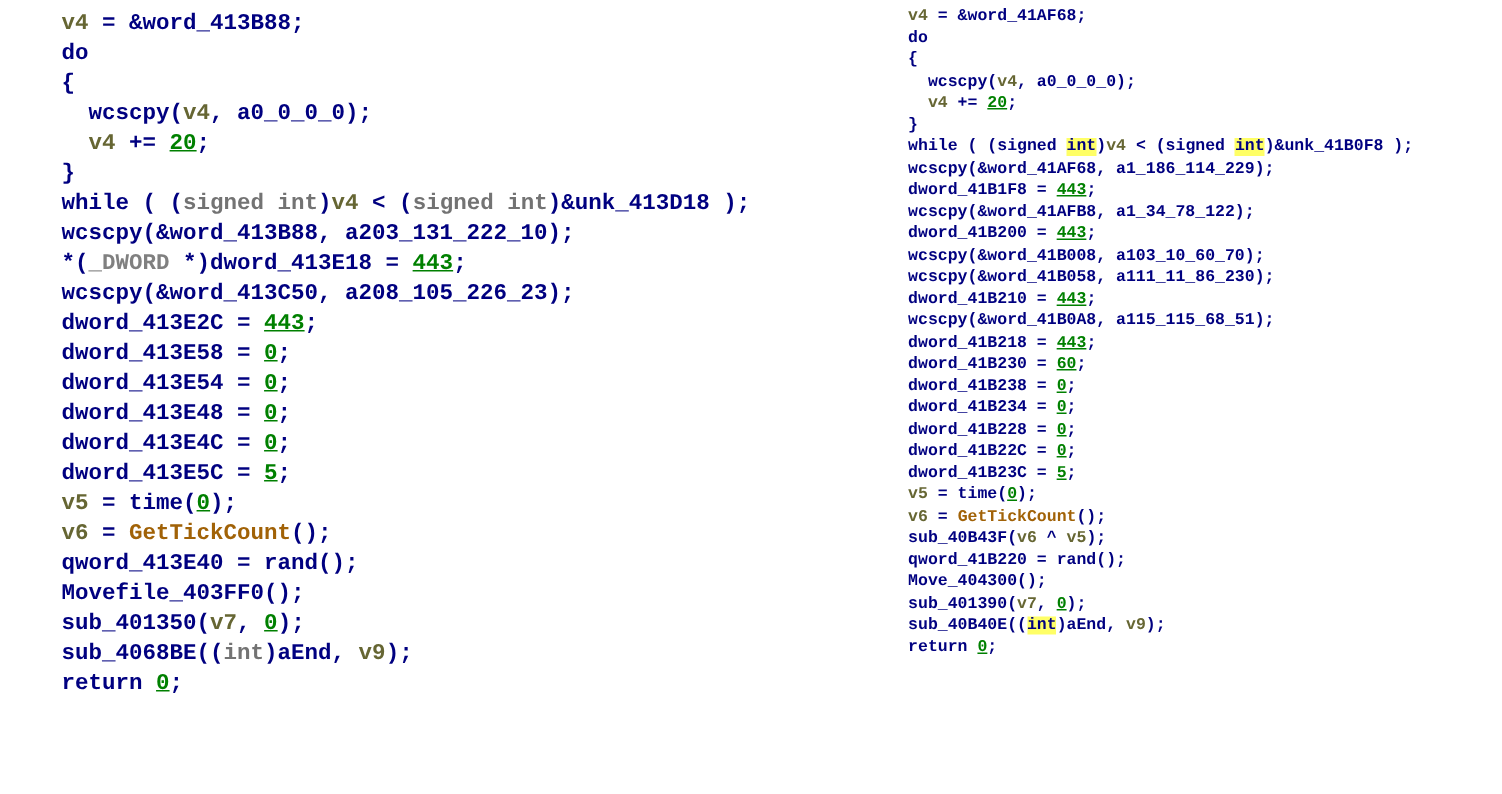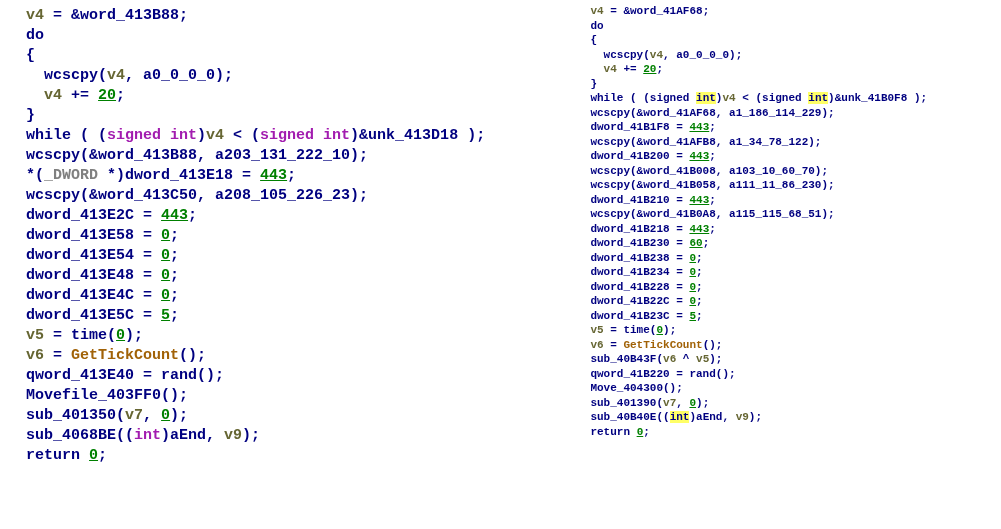--- a/index.html
+++ b/index.html
@@ -19,33 +19,34 @@
   }
   .pane {
     box-sizing: border-box;
     padding: 6px 0 6px 8px;
     overflow: hidden;
   }
   .left {
     flex: 0 0 560px;
     font-size: 15px;
     line-height: 20px;
+    margin-left: 15px;
   }
   .right {
     flex: 0 0 441px;
     font-size: 11px;
     line-height: 14.5px;
     padding-top: 4px;
     padding-left: 4px;
   }
   .code-line {
     white-space: pre;
   }
   .t-kw   { color: #000080; }  
-  .t-fmt  { color: #a21caf; }  
+  .t-fmt  { color: #737373; }  
   .t-gray { color: #808080; text-align: center; }  
   .t-var  { color: #666633; }  
   .t-lit  { color: #008000; text-decoration: underline; }  
   .t-api  { color: #a16207; }  
   .t-hl   { background: #ffff66; color: #000080; }
 </style>
 </head>
 <body>
 
 <div class="pane left" id="left-pane">

